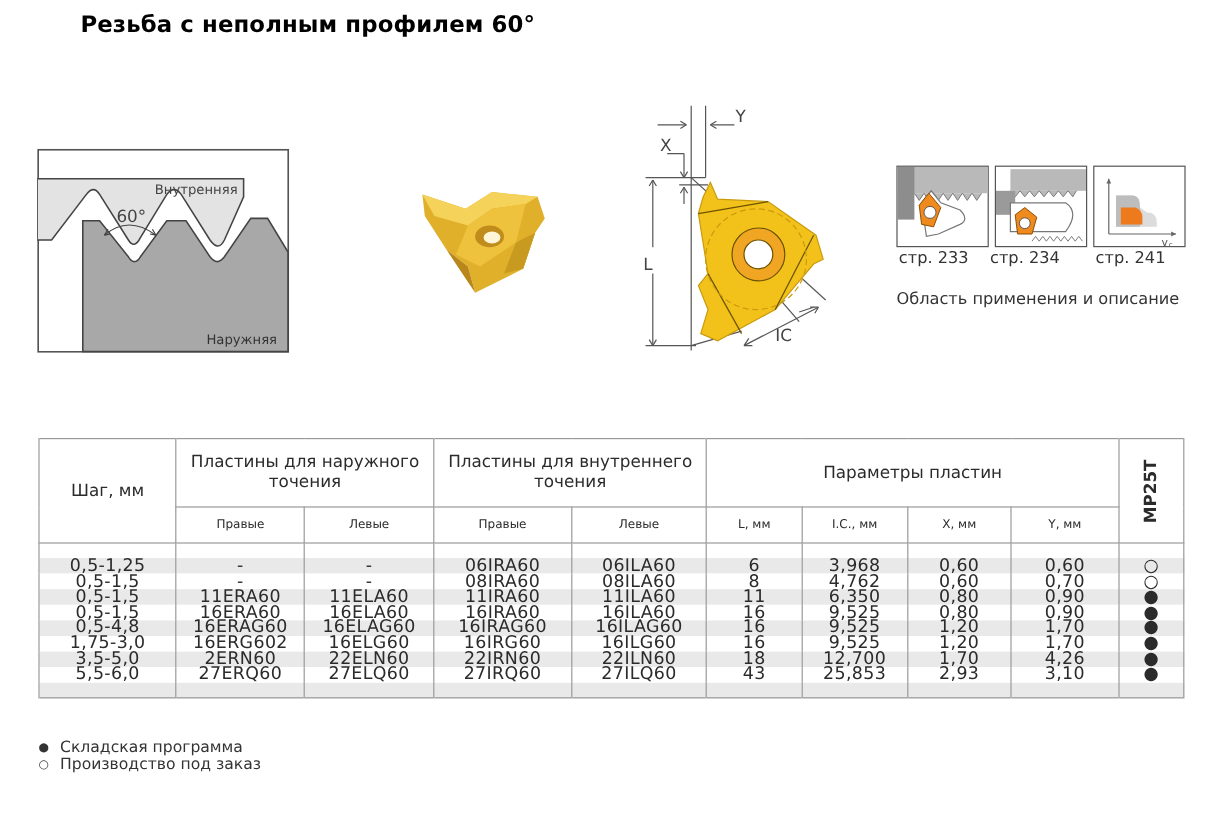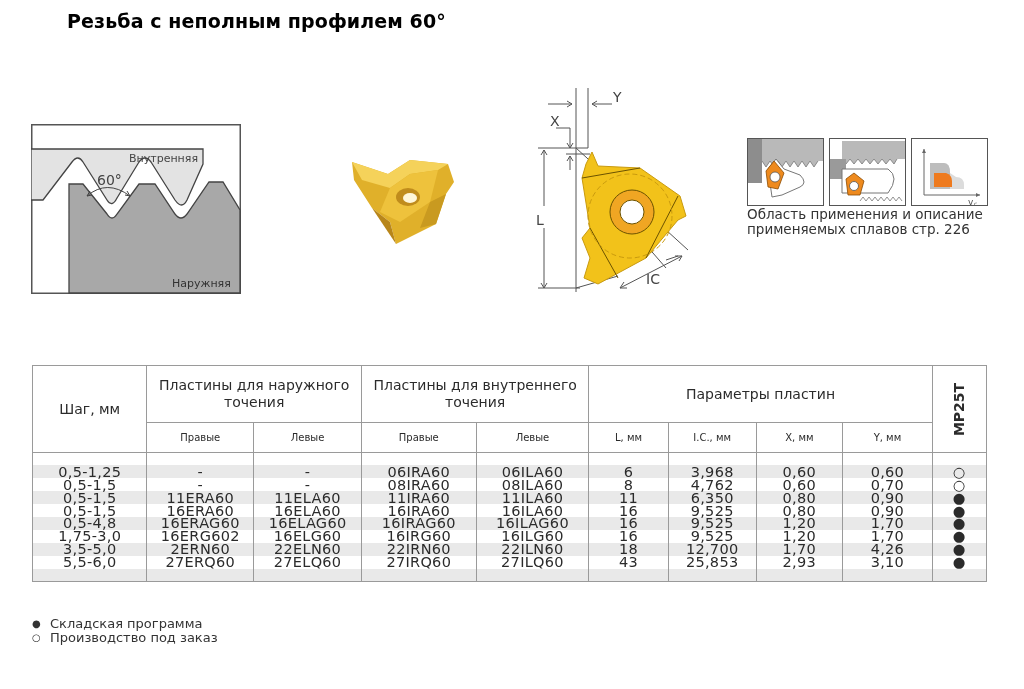--- a/index.html
+++ b/index.html
@@ -18,21 +18,21 @@
 
   .thumbs { position: absolute; left: 747px; top: 138px; width: 250px; }
   .thumb-row { display: flex; gap: 5px; }
   .thumb { width: 77px; height: 68px; border: 1.5px solid #555; position: relative; overflow: hidden; background: #fff; }
   .thumb svg { display: block; }
   .thumb-labels { display: flex; margin-top: 1px; font-size: 13.5px; color: #333; }
   .thumb-labels span { display: inline-block; }
   .thumb-labels span:nth-child(1) { width: 78px; text-align: left; padding-left: 2px; }
   .thumb-labels span:nth-child(2) { width: 82px; text-align: left; padding-left: 0px; }
   .thumb-labels span:nth-child(3) { width: 80px; text-align: left; padding-left: 6px; }
-  .thumb-note { font-size: 13.5px; line-height: 15px; color: #333; margin-top: 1px; }
+  .thumb-note { font-size: 13.5px; line-height: 15px; color: #333; margin-top: 19px; }
 
   
   .spec-table {
     position: absolute; left: 32px; top: 365px; width: 955px;
     border-collapse: collapse; border: 1.5px solid #9a9a9a;
     font-size: 13.5px; color: #2b2b2b;
   }
   .spec-table th, .spec-table td { border-left: 1px solid #9a9a9a; border-right: 1px solid #9a9a9a; }
   .spec-table thead th { font-weight: normal; border-bottom: 1px solid #9a9a9a; text-align: center; color: #2b2b2b; }
   .h1 th { height: 57px; font-size: 14px; line-height: 17px; }
@@ -160,23 +160,27 @@
         <line x1="12" y1="56" x2="12" y2="10" stroke="#666" stroke-width="1"></line>
         <path d="M12 10 l-2 4 l4 0 z" fill="#666"></path>
         <path d="M18 24 H32 Q38 24 38 34 L44 38 Q52 38 52 46 V50 H18 Z" fill="#dcdcdc"></path>
         <path d="M18 24 H32 Q38 24 38 34 V50 H18 Z" fill="#bdbdbd"></path>
         <path d="M22 34 H34 Q40 36 40 42 V48 H22 Z" fill="#ee7a1e"></path>
         <text x="56" y="66" font-family="DejaVu Sans, sans-serif" font-size="9" fill="#555">v</text>
         <text x="62" y="67" font-family="DejaVu Sans, sans-serif" font-size="6" fill="#555">c</text>
       </svg>
     </div>
   </div>
+  <div class="thumb-labels">
+    <span>стр. 233</span>
+    <span>стр. 234</span>
+    <span>стр. 241</span>
+  </div>
   <div class="thumb-note">
     <div>Область применения и описание</div>
-    <div>применяемых сплавов стр. 226</div>
   </div>
 </div>
 
 <table class="spec-table">
   <colgroup>
     <col style="width:115px">
       <col style="width:107px">
       <col style="width:108px">
     <col style="width:115px">
       <col style="width:113px">

